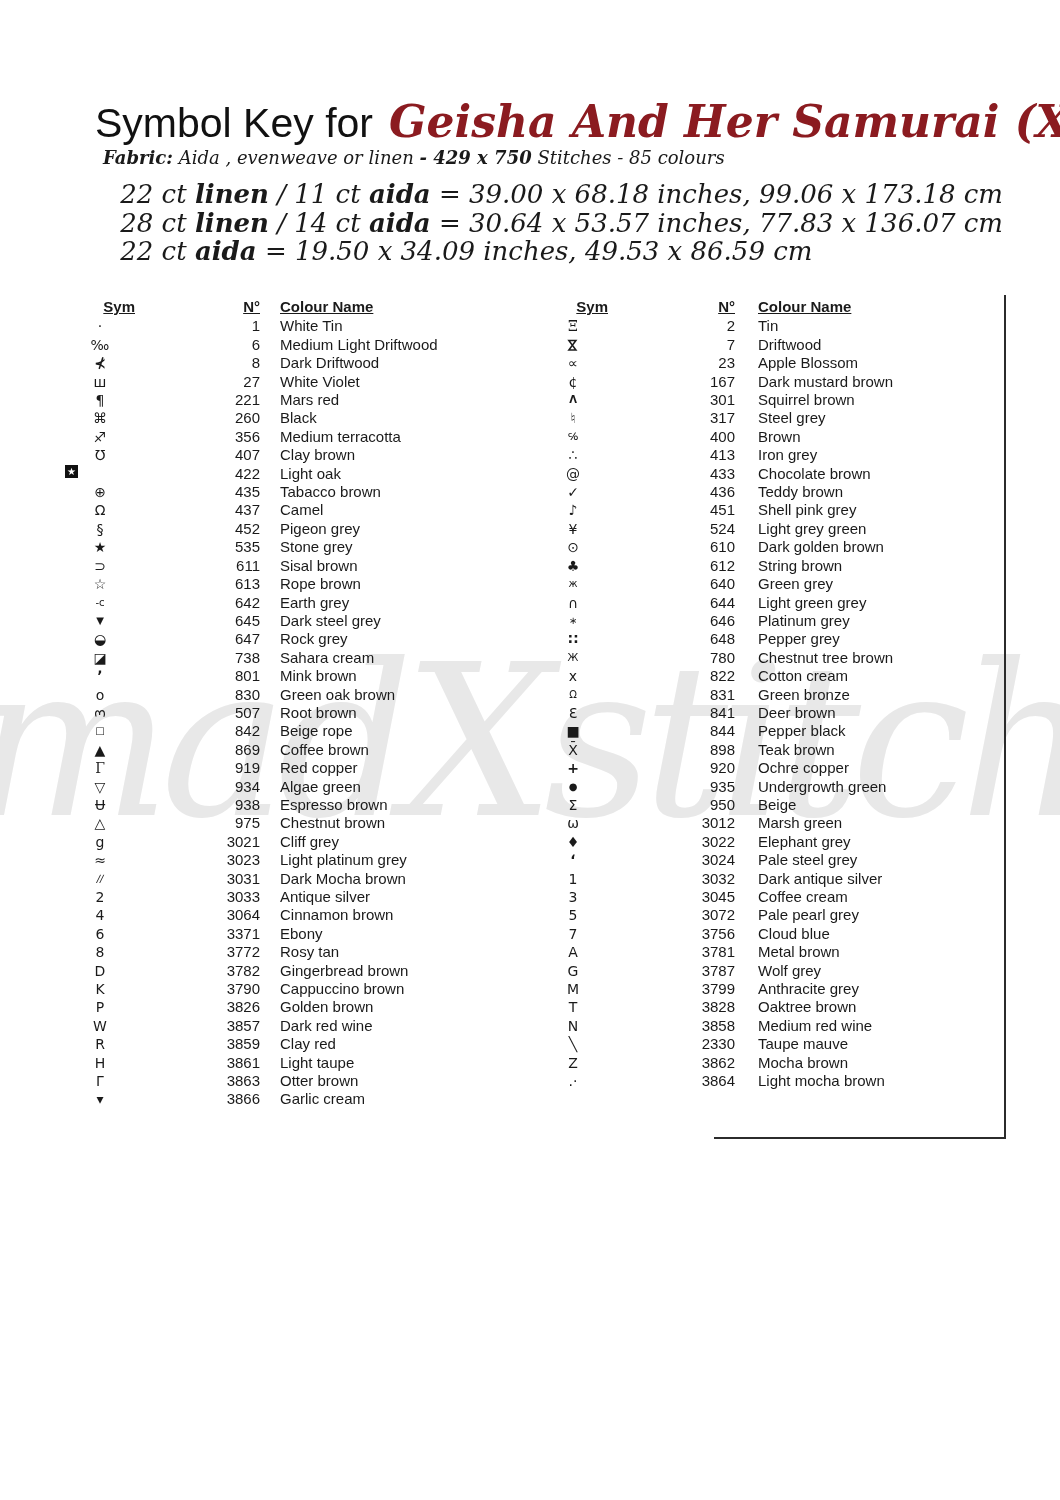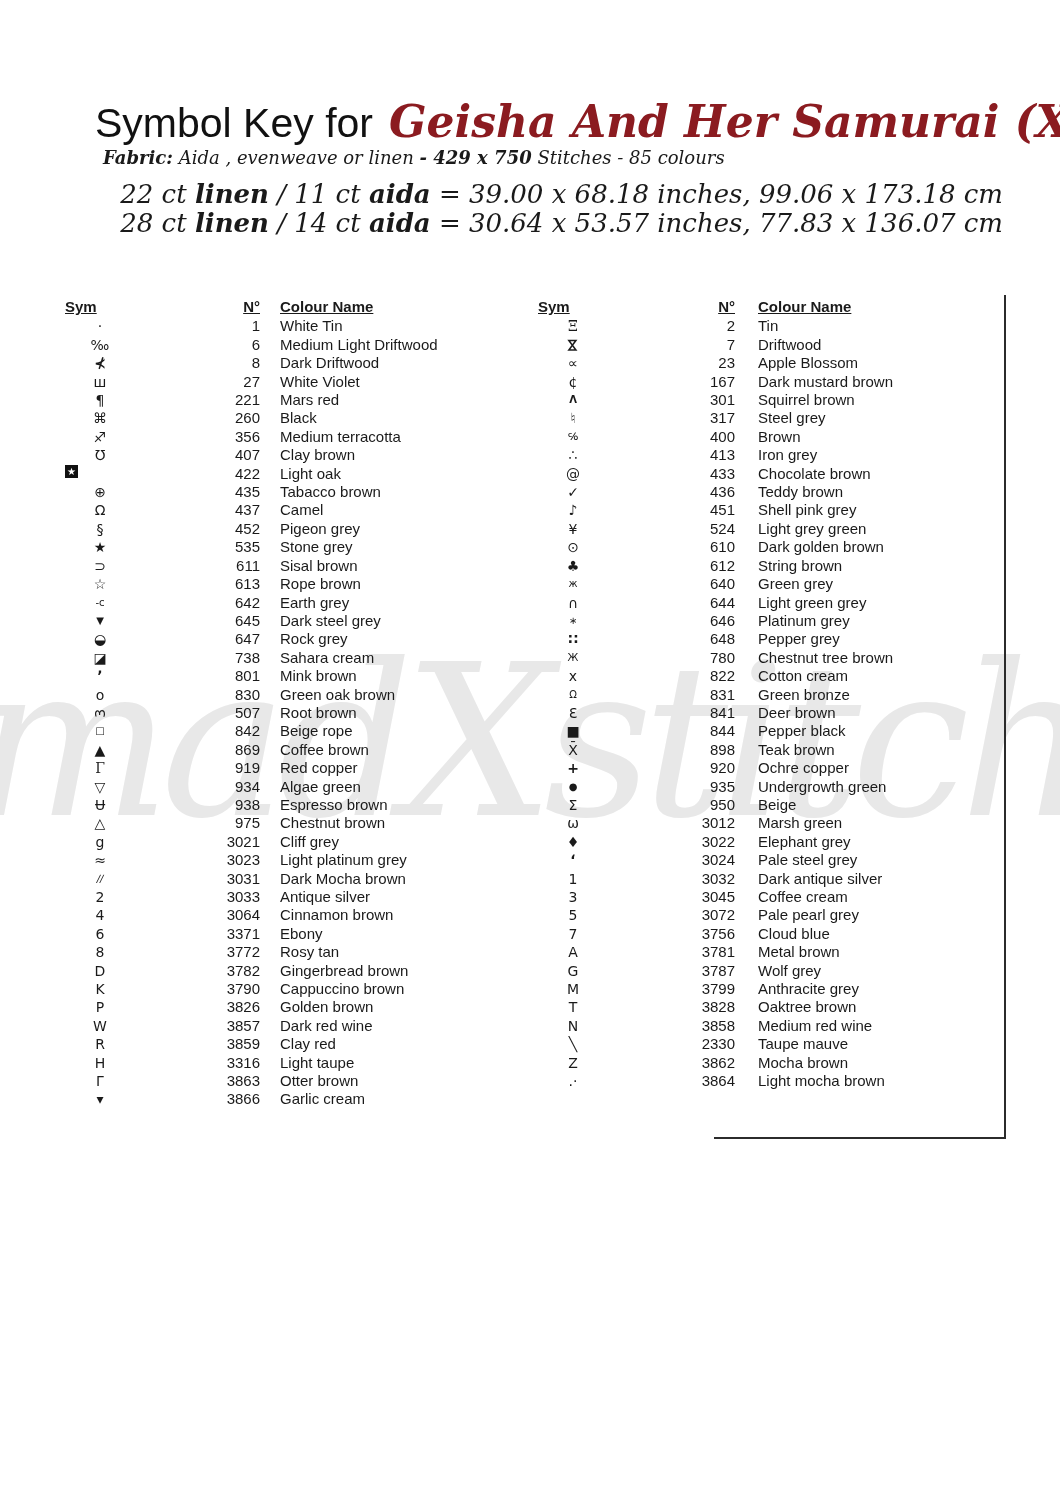--- a/index.html
+++ b/index.html
@@ -31,21 +31,21 @@
   .col.left{left:65px;width:445px;}
   .col.right{left:538px;width:466px;}
   .row{display:grid;grid-template-columns:70px 125px 1fr;line-height:18.4px;}
   .col.right .row{grid-template-columns:70px 127px 1fr;}
   .c-sym{text-align:center;font-family:"DejaVu Sans",sans-serif;font-size:14px;}
   .c-no{text-align:right;font-size:15px;}
   .c-name{padding-left:20px;font-size:15px;white-space:nowrap;}
   .col.right .c-name{padding-left:23px;}
   .head{font-weight:bold;margin-bottom:1px;}
   .head span{text-decoration:underline;font-size:15px;font-family:"Liberation Sans",sans-serif;}
-  .head .c-sym{text-align:left;}
+  .head .c-sym{text-align:right;}
   
   .small{font-size:10px;}
   .bold{font-weight:bold;}
   .ital{font-style:italic;}
   .serif{font-family:"DejaVu Serif",serif;}
   .rot90{display:inline-block;transform:rotate(90deg);}
   .rotccw{display:inline-block;transform:rotate(-90deg);}
   .boxstar{display:inline-block;width:13px;height:13px;background:#111;color:#fff;
     font-size:10px;line-height:13px;text-align:center;vertical-align:-1px;}
   
@@ -73,20 +73,23 @@
     <div class="size-lines">
   <div class="size-line">
     <span>22 ct </span><b>linen</b><span> / 11 ct </span><b>aida</b><span> = 39.00 x 68.18 inches, 99.06 x 173.18 cm</span>
   </div>
 
   <div class="size-line">
     <span>28 ct </span><b>linen</b><span> / 14 ct </span><b>aida</b><span> = 30.64 x 53.57 inches, 77.83 x 136.07 cm</span>
   </div>
 
 
+  <div class="size-line">
+    <span>22 ct </span><b>aida</b><span></span><b></b><span> = 19.50 x 34.09 inches, 49.53 x 86.59 cm</span>
+  </div>
 </div>
 
     <div class="col left">
       <div class="row head">
         <span class="c-sym">Sym</span>
         <span class="c-no">N°</span>
         <span class="c-name">Colour Name</span>
       </div>
       <div>
   <div class="row">
@@ -324,21 +327,21 @@
   </div>
 
   <div class="row">
     <span class="c-sym">R</span>
     <span class="c-no">3859</span>
     <span class="c-name">Clay red</span>
   </div>
 
   <div class="row">
     <span class="c-sym">H</span>
-    <span class="c-no">3316</span>
+    <span class="c-no">3861</span>
     <span class="c-name">Light taupe</span>
   </div>
 
   <div class="row">
     <span class="c-sym">Γ</span>
     <span class="c-no">3863</span>
     <span class="c-name">Otter brown</span>
   </div>
 
   <div class="row">

